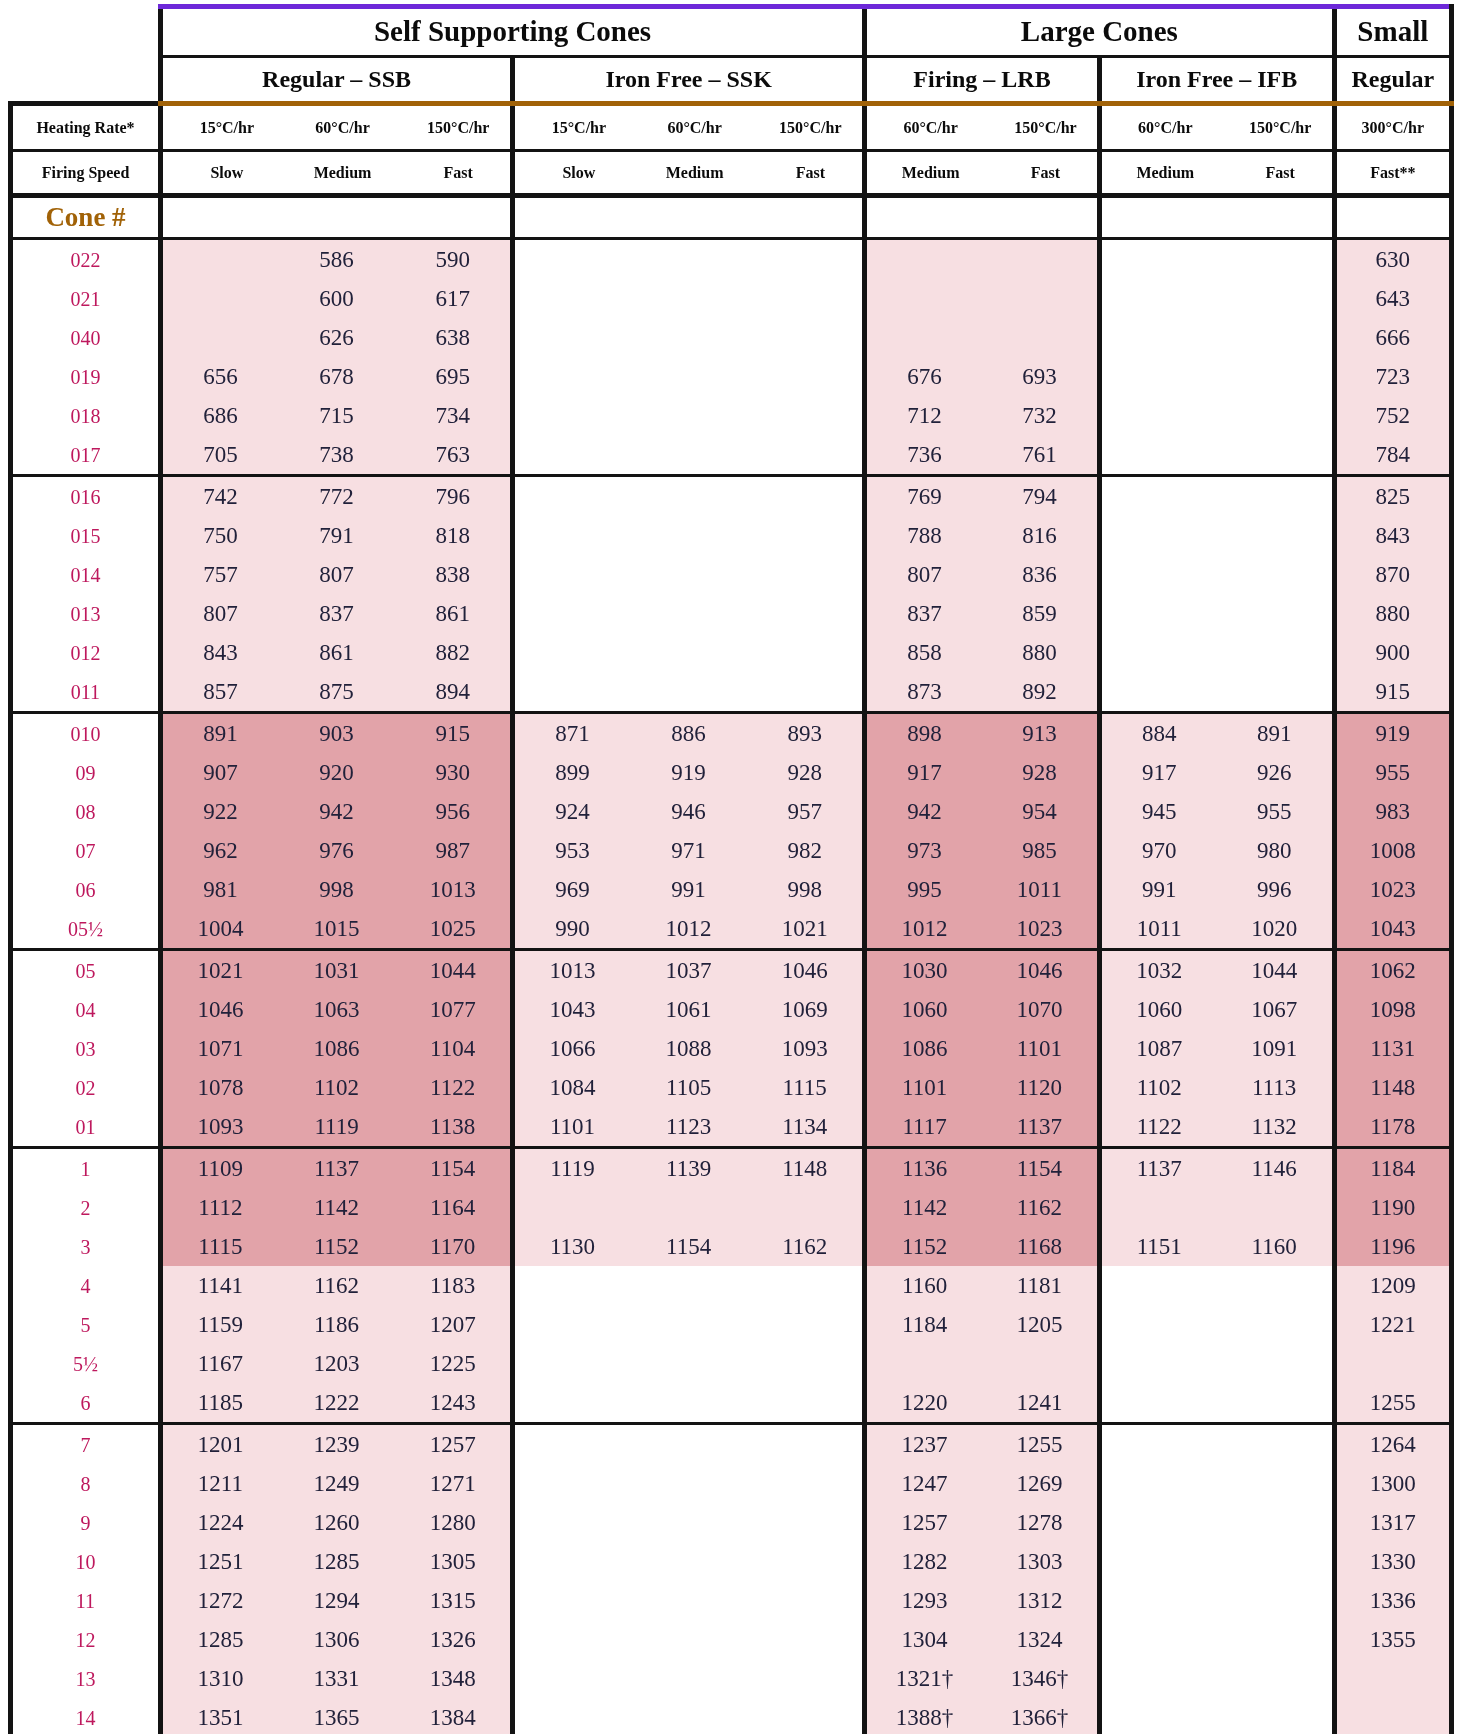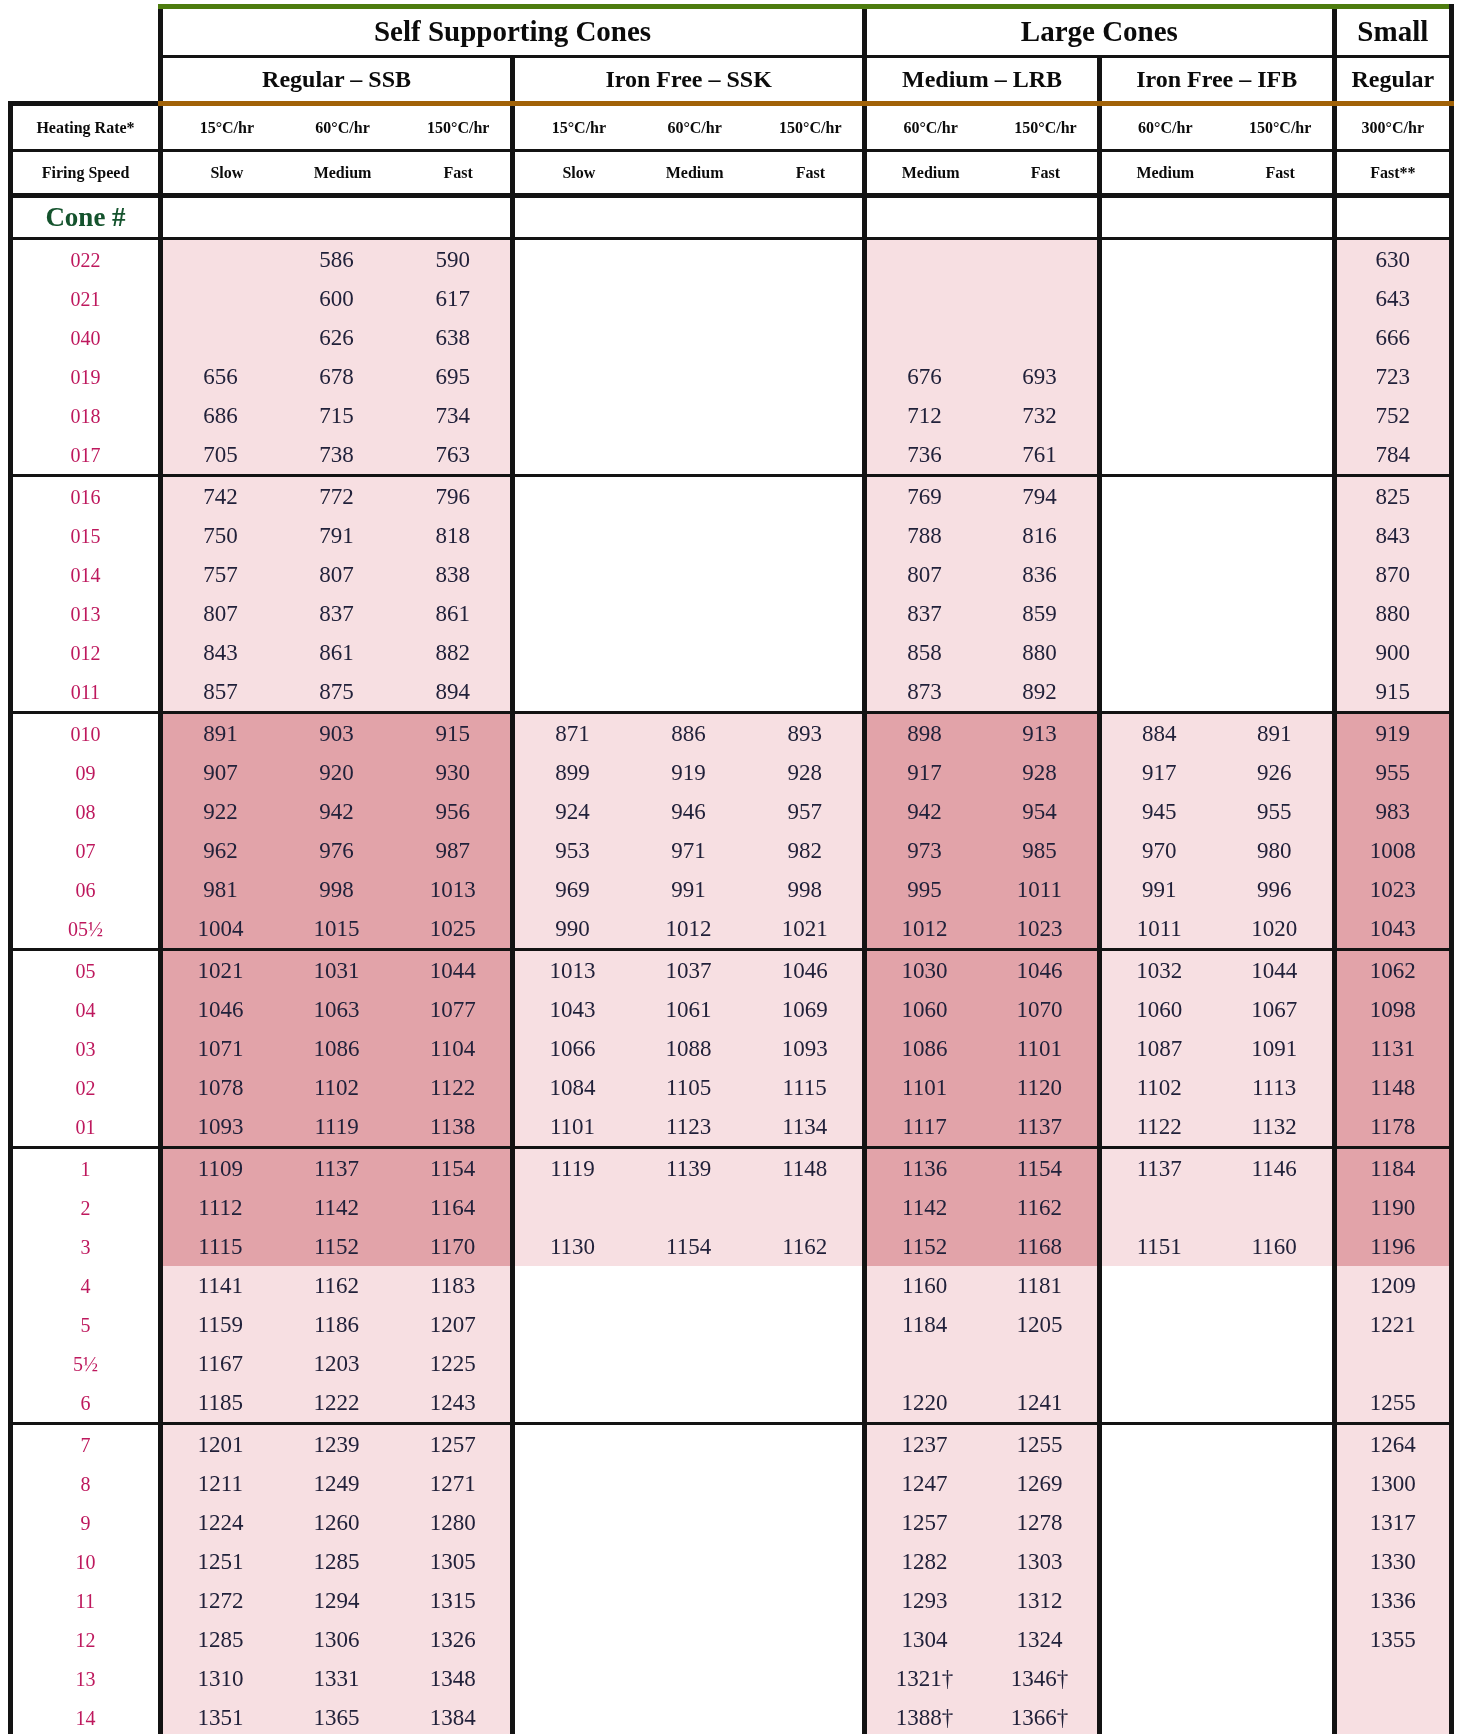--- a/index.html
+++ b/index.html
@@ -14,35 +14,35 @@
   }
   col.labelcol{width:150px;}
   td{
     text-align:center;vertical-align:middle;padding:0;
     color:#21213a;font-size:23px;line-height:1.1;
     overflow:hidden;white-space:nowrap;
   }
   
   .bl{border-left:5px solid #131313;}
   .br{border-right:5px solid #131313;}
-  tr.r1 td.h{border-top:5px solid #4d7c0f;border-bottom:3px solid #131313;height:46px;}
+  tr.r1 td.h{border-top:5px solid #6d28d9;border-bottom:3px solid #131313;height:46px;}
   tr.r2 td.h{border-bottom:5px solid #a16207;height:43px;}
   tr.r3 td{border-top:5px solid #131313;border-bottom:3px solid #131313;height:43px;}
   tr.r4 td{border-bottom:5px solid #131313;height:41px;}
   tr.r5 td{border-bottom:3px solid #131313;height:39px;}
   tr.data td{height:39px;}
   tr.gend td{border-bottom:3px solid #131313;}
   tr.last td{border-bottom:5px solid #131313;}
   td.blank{border:none;background:#fff;}
   
   .hdr{color:#0b0b0b;font-weight:bold;}
   .t1{font-size:29px;}
   .t2{font-size:24px;}
   .t3{font-size:16px;}
-  .conehdr{font-size:27px;font-weight:bold;color:#14532d;}
+  .conehdr{font-size:27px;font-weight:bold;color:#a16207;}
   .cone{font-weight:normal;color:#be185d;font-size:20px;}
   
   .split{display:flex;width:100%;}
   .split span{flex:1;text-align:center;padding-left:12px;}
   
   td.light{background:#f7dfe2;}
   td.dark{background:#e2a3a9;}
 </style>
 </head>
 <body>
@@ -68,21 +68,21 @@
     <td class="blank"></td>
     <td colspan="6" class="h hdr t1 bl">Self Supporting Cones</td>
     <td colspan="4" class="h hdr t1 bl">Large Cones</td>
     <td class="h hdr t1 bl br">Small</td>
   </tr>
 
   <tr class="r2">
     <td class="blank"></td>
     <td colspan="3" class="h hdr t2 bl">Regular – SSB</td>
     <td colspan="3" class="h hdr t2 bl">Iron Free – SSK</td>
-    <td colspan="2" class="h hdr t2 bl">Medium – LRB</td>
+    <td colspan="2" class="h hdr t2 bl">Firing – LRB</td>
     <td colspan="2" class="h hdr t2 bl">Iron Free – IFB</td>
     <td class="h hdr t2 bl br">Regular</td>
   </tr>
 
   <tr class="r3">
     <td class="hdr t3 bl">Heating Rate*</td>
     <td colspan="3" class="hdr t3 bl">
       <div class="split">
         <span>15°C/hr</span>
         <span>60°C/hr</span>

